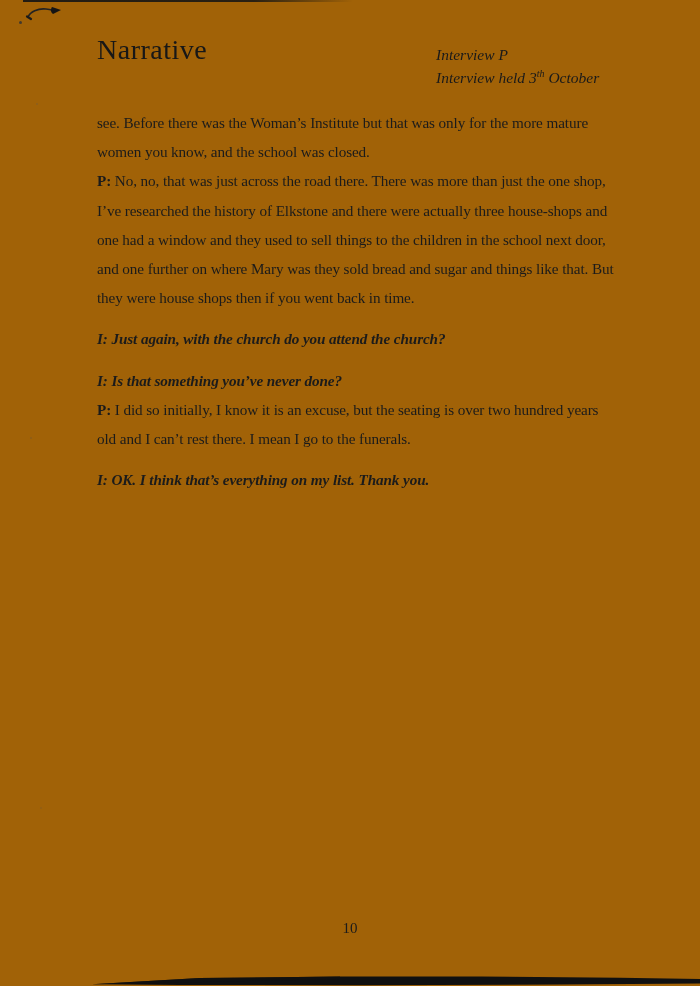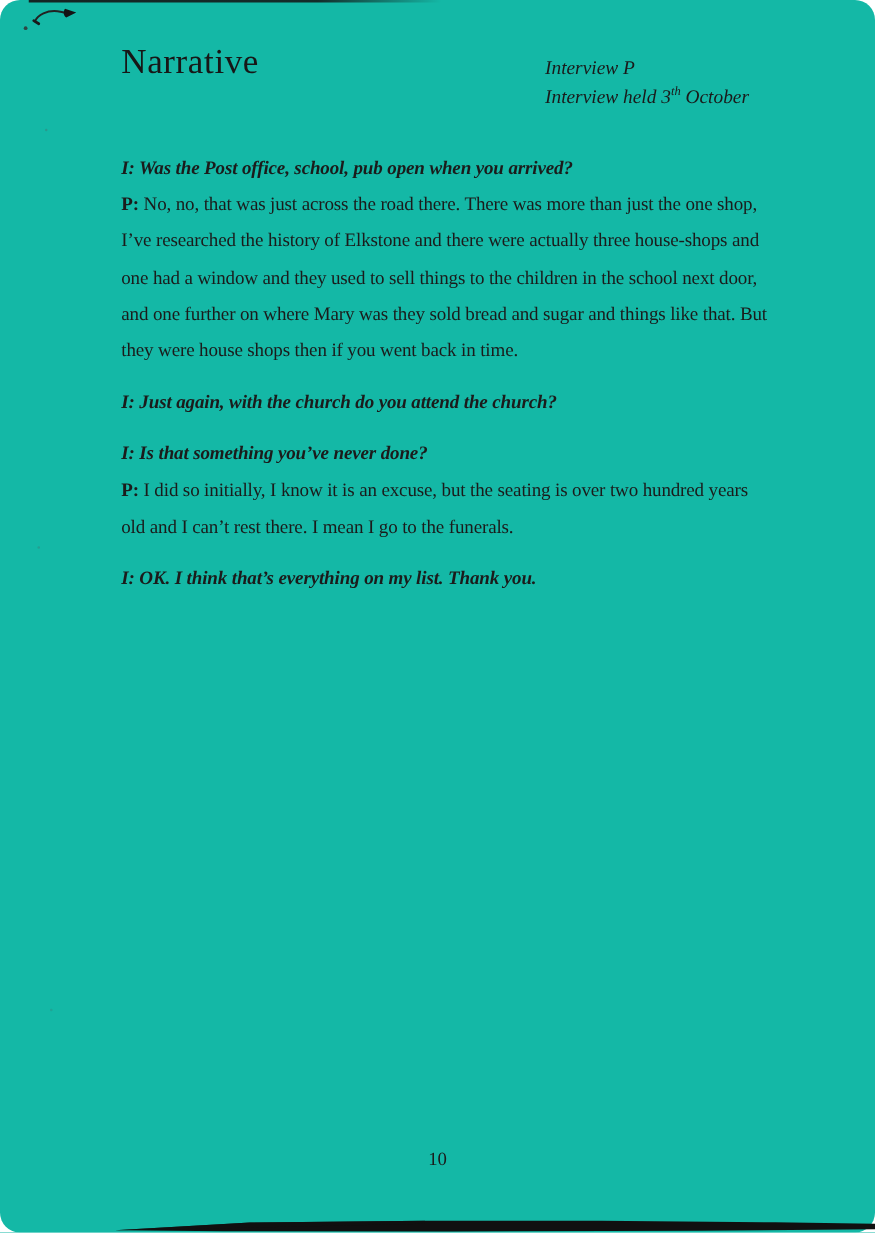--- a/index.html
+++ b/index.html
@@ -5,23 +5,22 @@
   html,body { margin:0; padding:0; }
   body {
     width:700px; height:986px;
     background:#ffffff;
     font-family:"Liberation Serif","DejaVu Serif",serif;
     position:relative;
     overflow:hidden;
   }
   .page {
     position:absolute; inset:0;
-    background:#14b8a6;
+    background:#a16207;
     color:#1c1c1c;
-    border-radius:16px;
   }
   
   .top-edge-line {
     position:absolute; left:23px; top:0; width:330px; height:2px;
     background:linear-gradient(to right, rgba(20,20,20,0.9) 0%, rgba(20,20,20,0.85) 70%, rgba(20,20,20,0) 100%);
   }
   .ink-scribble { position:absolute; left:14px; top:2px; }
   .bottom-bar { position:absolute; left:0; bottom:0; }
   .speck { position:absolute; border-radius:50%; background:#555; }
 
@@ -72,22 +71,23 @@
   <span class="speck" style="left:40px; top:807px; width:2px; height:2px; opacity:0.2;"></span>
 
   <div class="doc-title">Narrative</div>
 
   <div class="meta-block">
     <div>Interview P</div>
     <div><span>Interview held 3</span><sup>th</sup><span> October</span></div>
   </div>
 
   <div class="body-col">
+    <p class="para plain">see. Before there was the Woman’s Institute but that was only for the more mature
+women you know, and the school was closed.</p>
 
-    <p class="para question">I: Was the Post office, school, pub open when you arrived?</p>
 
     <p class="para answer"><span class="speaker">P:</span><span> No, no, that was just across the road there. There was more than just the one shop,
 I’ve researched the history of Elkstone and there were actually three house-shops and
 one had a window and they used to sell things to the children in the school next door,
 and one further on where Mary was they sold bread and sugar and things like that. But
 they were house shops then if you went back in time.</span></p>
 
     <p class="para question">I: Just again, with the church do you attend the church?</p>
 
 

